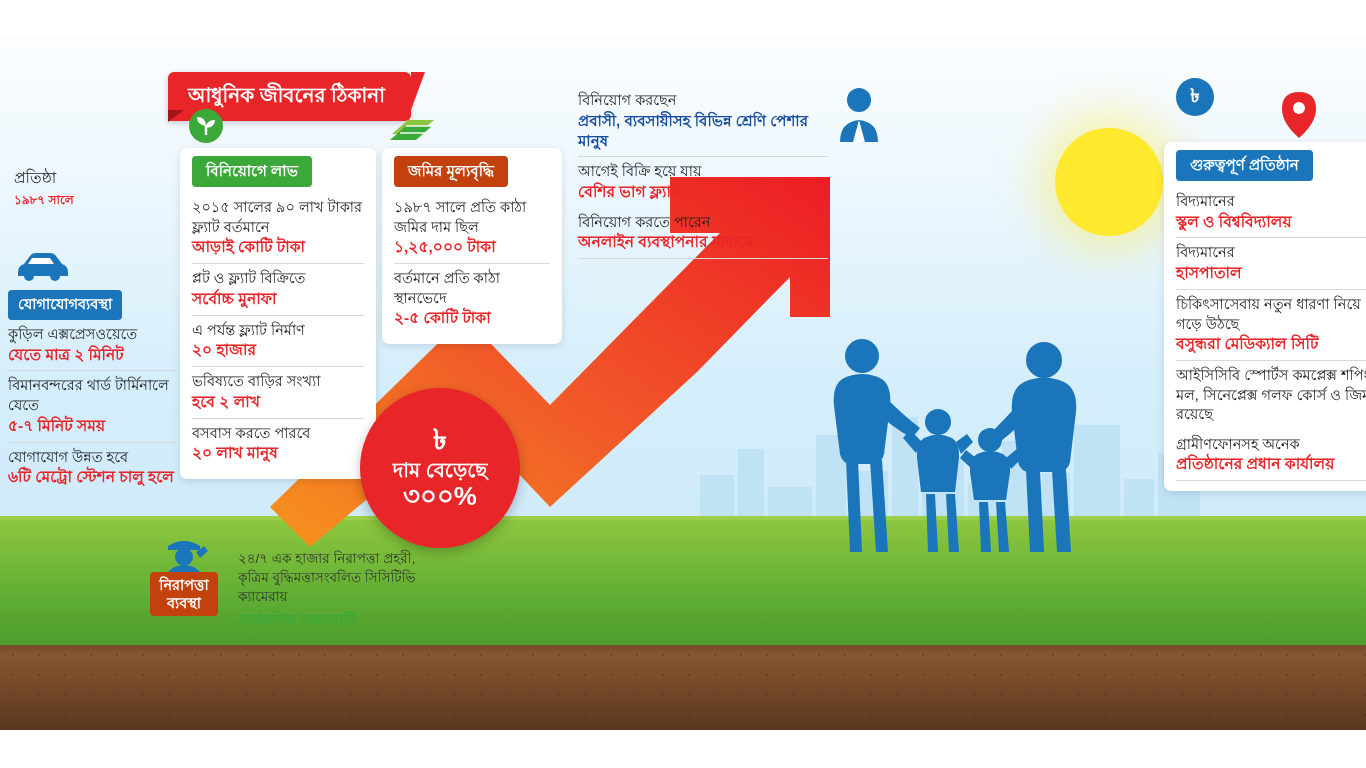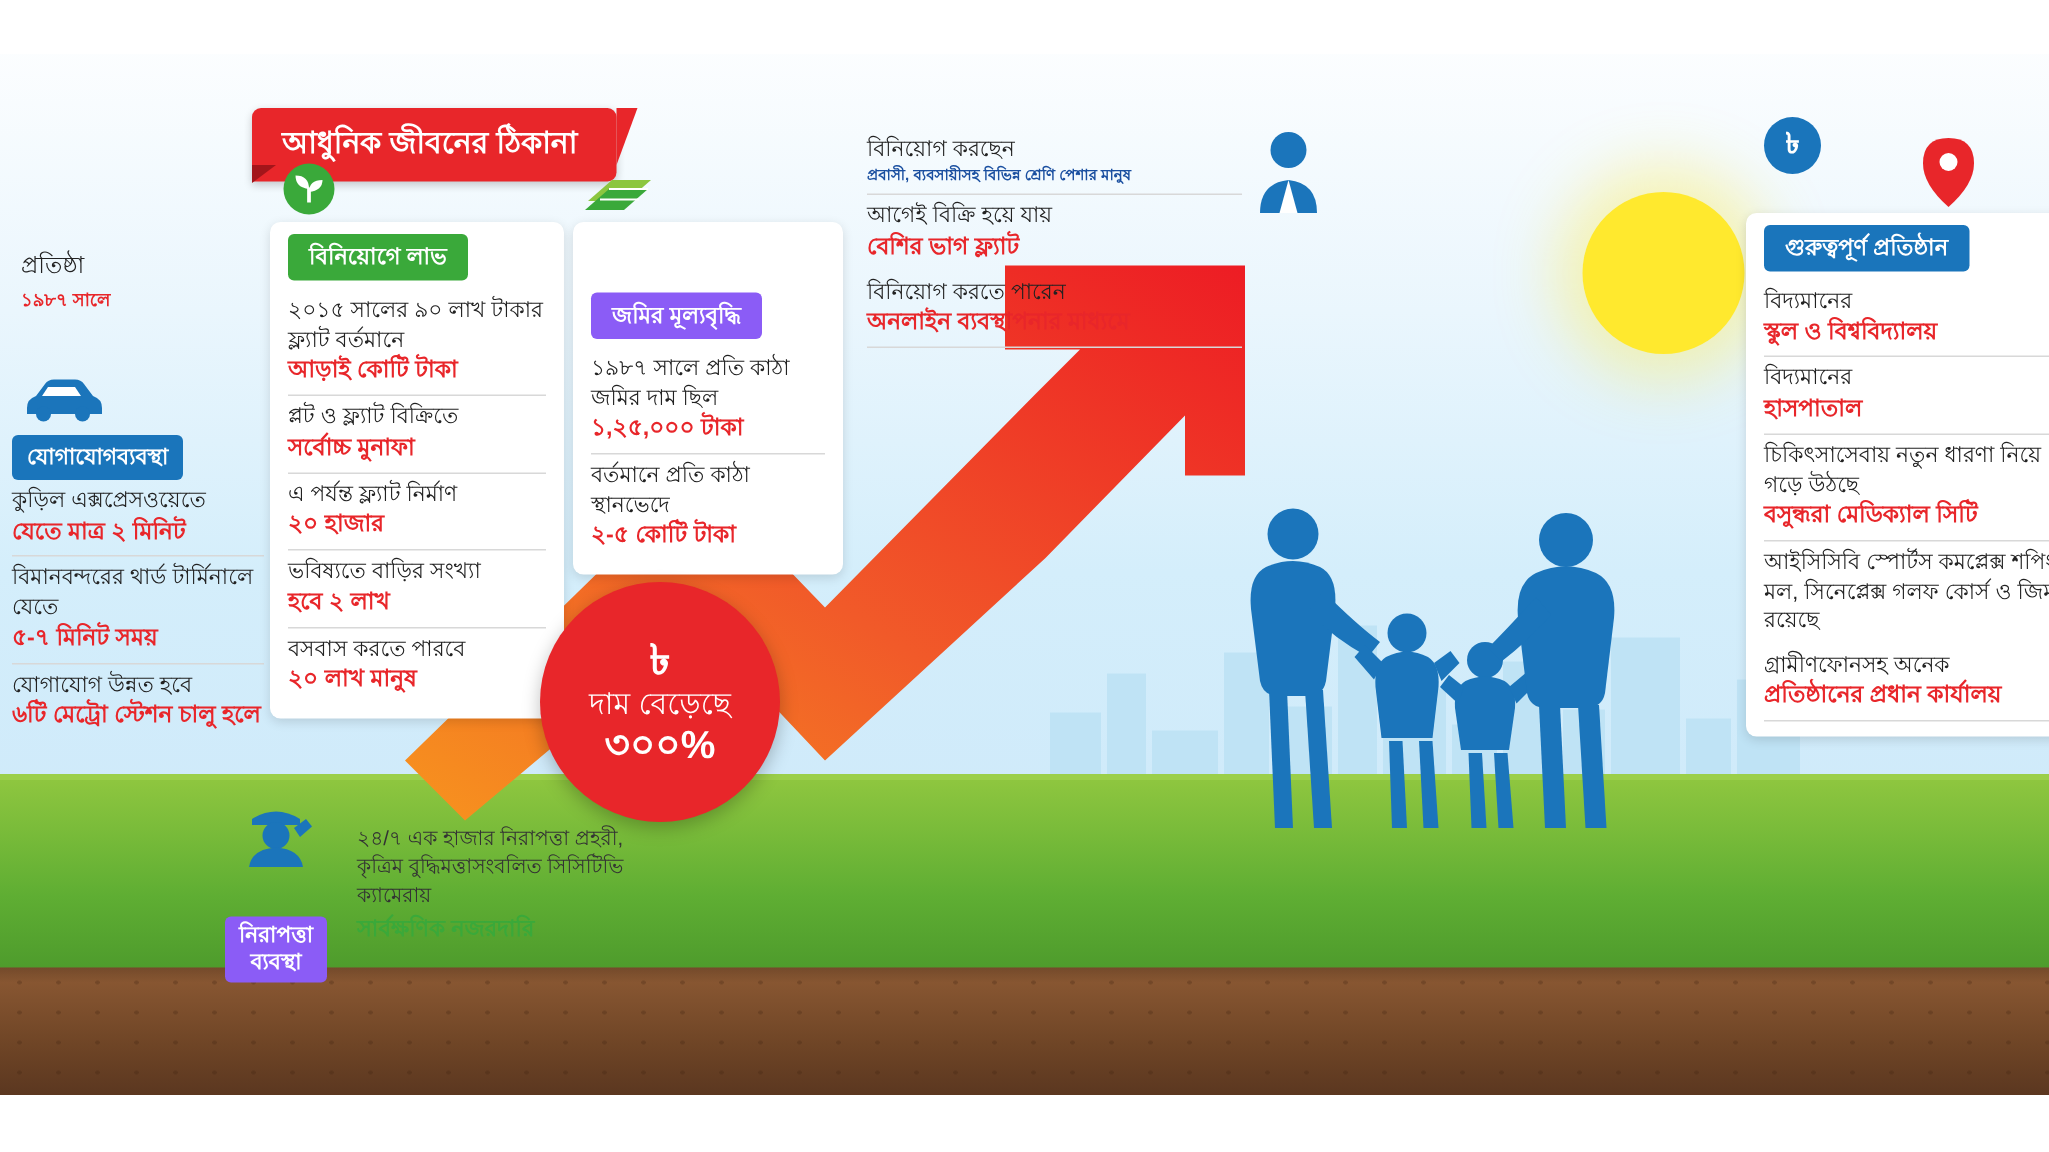--- a/index.html
+++ b/index.html
@@ -36,35 +36,35 @@
   .topwhite{position:absolute;left:0;top:0;width:1366px;height:36px;background:#fff;}
 
   
   .arrow-svg{position:absolute;left:250px;top:175px;width:720px;height:390px;}
 
   
   .badge{position:absolute;left:360px;top:388px;width:160px;height:160px;border-radius:50%;
       background:#e8262a;color:#fff;display:flex;flex-direction:column;align-items:center;
       justify-content:center;box-shadow:0 4px 12px rgba(0,0,0,.25);text-align:center;line-height:1.15;}
   .badge .taka{font-size:28px;font-weight:bold;margin-bottom:2px;}
-  .badge .l1{font-size:20px;font-weight:normal;}
+  .badge .l1{font-size:20px;font-weight:bold;}
   .badge .l2{font-size:26px;font-weight:bold;}
 
   
   .card{position:absolute;background:#fff;border-radius:7px;
         box-shadow:0 2px 7px rgba(0,0,0,.13);padding:8px 12px 10px 12px;box-sizing:border-box;}
   .ribbon{display:inline-block;color:#fff;font-weight:bold;font-size:15px;
           padding:3px 14px;border-radius:4px;margin-bottom:6px;}
   .rib-green{background:#3aa93a;}
-  .rib-orange{background:#8b5cf6;margin-top:39px;}
+  .rib-orange{background:#c2410c;}
   .rib-blue{background:#1a75bb;}
 
   .item{font-size:14.5px;color:#222;line-height:1.35;padding:5px 0;}
   .item .hl{color:#e8262a;font-weight:bold;font-size:15.5px;display:block;}
-  .item .hlb{color:#1a4fa0;font-weight:bold;font-size:10px;display:block;}
+  .item .hlb{color:#1a4fa0;font-weight:bold;font-size:15px;display:block;}
   .sep{border-bottom:1px solid #d8d8d8;}
 
   
   .title-ribbon{position:absolute;left:168px;top:72px;background:#e8262a;color:#fff;
      font-size:20px;font-weight:bold;padding:8px 26px 8px 20px;border-radius:6px 6px 6px 0;
      box-shadow:0 2px 6px rgba(0,0,0,.2);}
   .title-ribbon:after{content:"";position:absolute;right:-14px;top:0;border-left:14px solid #e8262a;
      border-top:0 solid transparent;border-bottom:38px solid transparent;}
   .title-tail{position:absolute;left:168px;top:110px;width:16px;height:12px;background:#a3151a;
      clip-path:polygon(0 0,100% 0,0 100%);}

